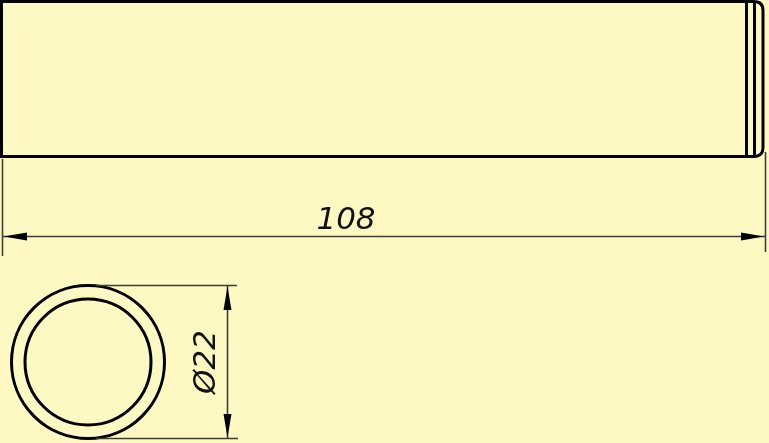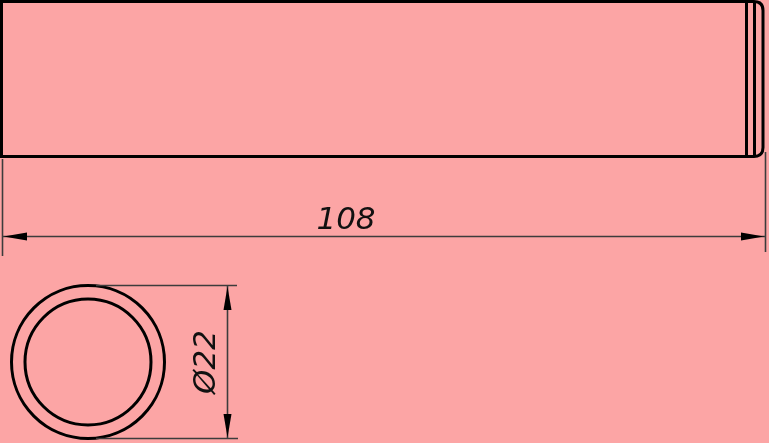--- a/index.html
+++ b/index.html
@@ -4,21 +4,21 @@
 <style>
   html, body {
     margin: 0;
     padding: 0;
     background: #ffffff;
   }
   .canvas {
     position: relative;
     width: 769px;
     height: 443px;
-    background: #fca5a5;
+    background: #fef9c3;
     overflow: hidden;
     font-family: "DejaVu Sans", sans-serif;
   }
   svg { display: block; }
   .outline {
     fill: none;
     stroke: #000000;
     stroke-width: 3;
   }
   .edge-line {

